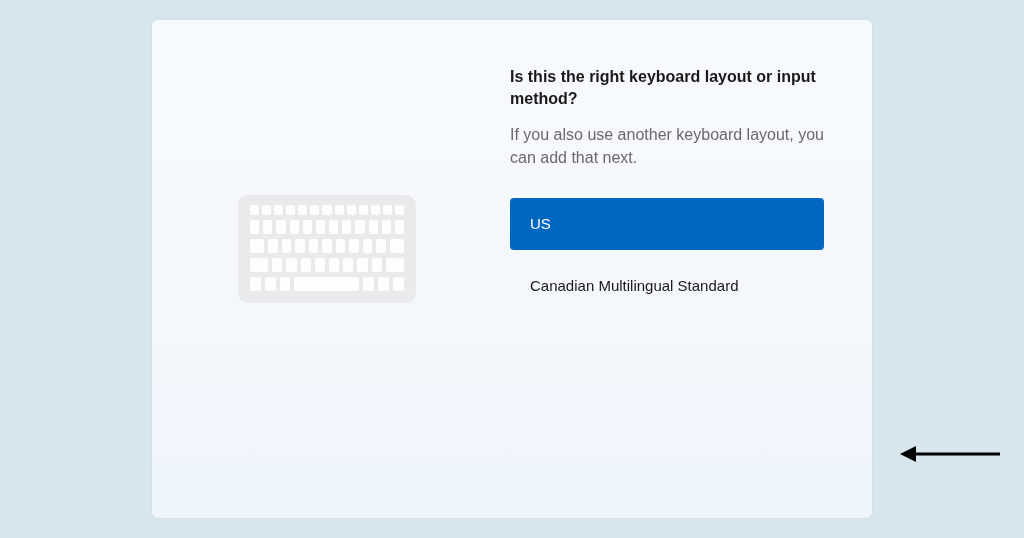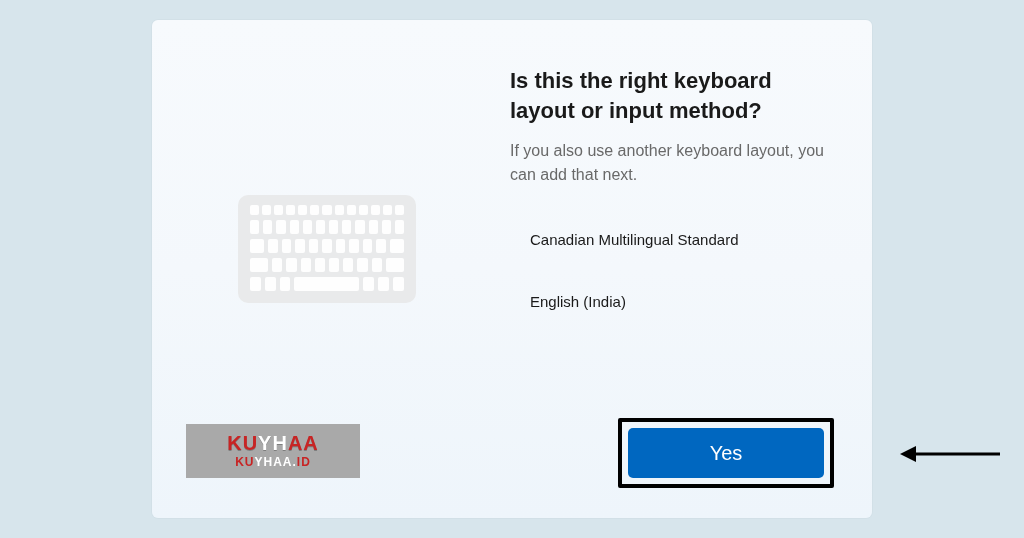--- a/index.html
+++ b/index.html
@@ -85,21 +85,21 @@
   }
   .watermark .wm-bottom .wht { color: #ffffff; }
 
   .right-pane {
     flex: 1;
     padding: 46px 48px 30px 8px;
     display: flex;
     flex-direction: column;
   }
   .title {
-    font-size: 22px;
+    font-size: 16px;
     font-weight: 600;
     color: #1a1a1a;
     line-height: 1.35;
     margin-bottom: 14px;
     max-width: 310px;
   }
   .subtitle {
     font-size: 16px;
     color: #696969;
     line-height: 1.45;
@@ -226,49 +226,34 @@
           <div class="key"></div>
           <div class="key"></div>
           <div class="key"></div>
           <div class="key space"></div>
           <div class="key"></div>
           <div class="key"></div>
           <div class="key"></div>
         </div>
     </div>
 
-    <div class="watermark">
-      <div class="wm-top">
-        <span>KU</span><span class="wht">YH</span><span>AA</span>
-      </div>
-      <div class="wm-bottom">
-        <span>KU</span><span class="wht">YHAA.</span><span>ID</span>
-      </div>
-    </div>
   </div>
 
   <div class="right-pane">
     <h1 class="title">Is this the right keyboard layout or input method?</h1>
     <p class="subtitle">If you also use another keyboard layout, you can add that next.</p>
 
     <div class="layout-list">
+      <div class="layout-item selected">
+        <span>US</span>
+      </div>
       <div class="layout-item">
         <span>Canadian Multilingual Standard</span>
       </div>
-      <div class="layout-item">
-        <span>English (India)</span>
-      </div>
     </div>
 
-    <div class="yes-wrapper">
-      <div class="yes-highlight">
-        <button class="yes-button">
-          <span>Yes</span>
-        </button>
-      </div>
-    </div>
   </div>
 </div>
 
 <svg class="arrow" viewBox="0 0 100 24">
   <line x1="100" y1="12" x2="12" y2="12" stroke="#000" stroke-width="3"></line>
   <polygon points="0,12 16,4 16,20" fill="#000"></polygon>
 </svg>
 
 </body></html>

